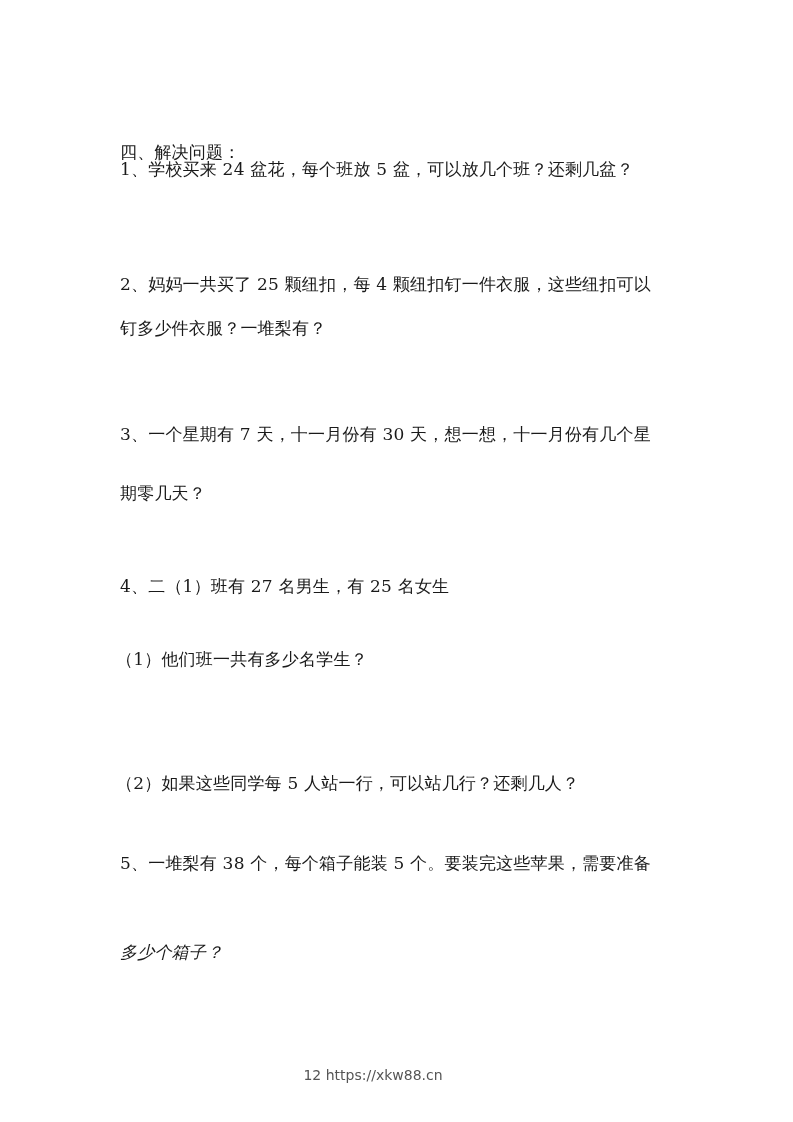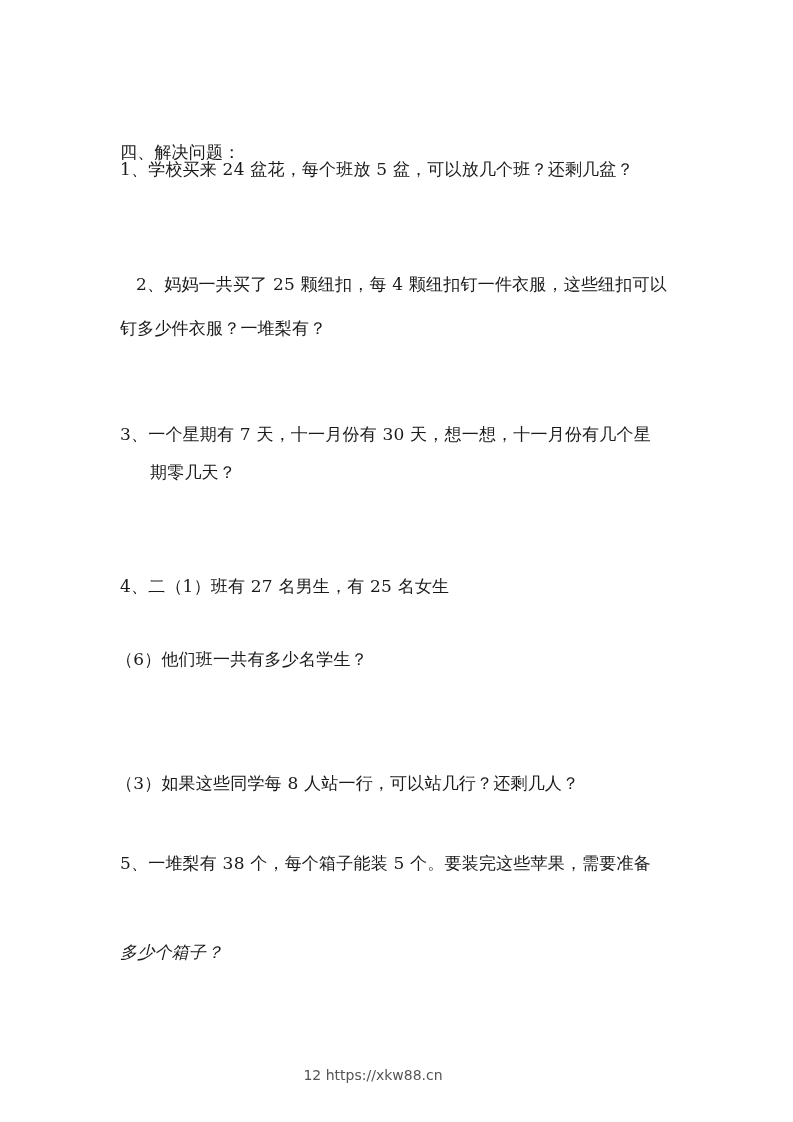--- a/index.html
+++ b/index.html
@@ -38,27 +38,27 @@
     }
   </style>
 </head>
 <body>
 
 <div>
   <div class="line" style="top:107px;margin-top:33px;">四、解决问题：</div>
 
   <div class="line" style="top:157px;">1、学校买来 24 盆花，每个班放 5 盆，可以放几个班？还剩几盆？</div>
 
-  <div class="line" style="top:272px;margin-left:16px;">2、妈妈一共买了 25 颗纽扣，每 4 颗纽扣钉一件衣服，这些纽扣可以</div>
+  <div class="line" style="top:272px;">2、妈妈一共买了 25 颗纽扣，每 4 颗纽扣钉一件衣服，这些纽扣可以</div>
   <div class="line" style="top:316px;">钉多少件衣服？一堆梨有？</div>
 
   <div class="line" style="top:422px;">3、一个星期有 7 天，十一月份有 30 天，想一想，十一月份有几个星</div>
-  <div class="line" style="top:460px;margin-left:30px;">期零几天？</div>
+  <div class="line" style="top:481px;">期零几天？</div>
 
   <div class="line" style="top:574px;">4、二（1）班有 27 名男生，有 25 名女生</div>
-  <div class="line sub" style="top:647px;">（6）他们班一共有多少名学生？</div>
-  <div class="line sub" style="top:771px;">（3）如果这些同学每 8 人站一行，可以站几行？还剩几人？</div>
+  <div class="line sub" style="top:647px;">（1）他们班一共有多少名学生？</div>
+  <div class="line sub" style="top:771px;">（2）如果这些同学每 5 人站一行，可以站几行？还剩几人？</div>
 
   <div class="line" style="top:851px;">5、一堆梨有 38 个，每个箱子能装 5 个。要装完这些苹果，需要准备</div>
   <div class="line" style="top:940px;font-style:italic;">多少个箱子？</div>
 
   <div class="footer">12 https://xkw88.cn</div>
 </div>
 
 </body></html>

